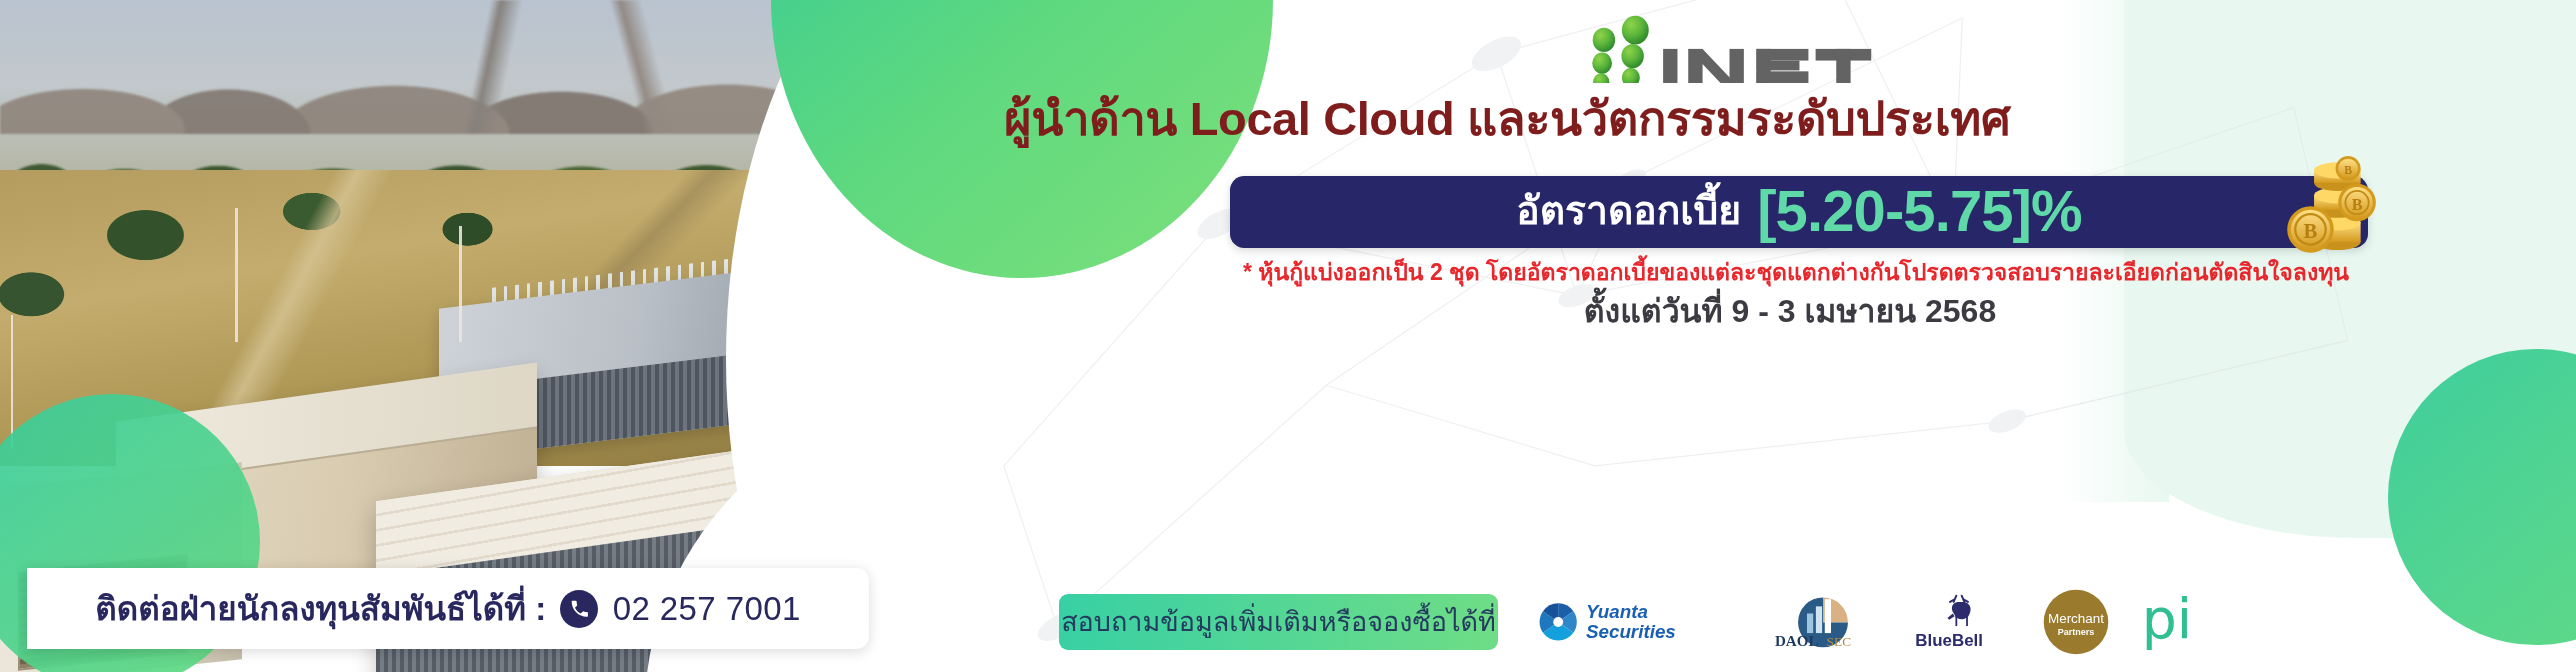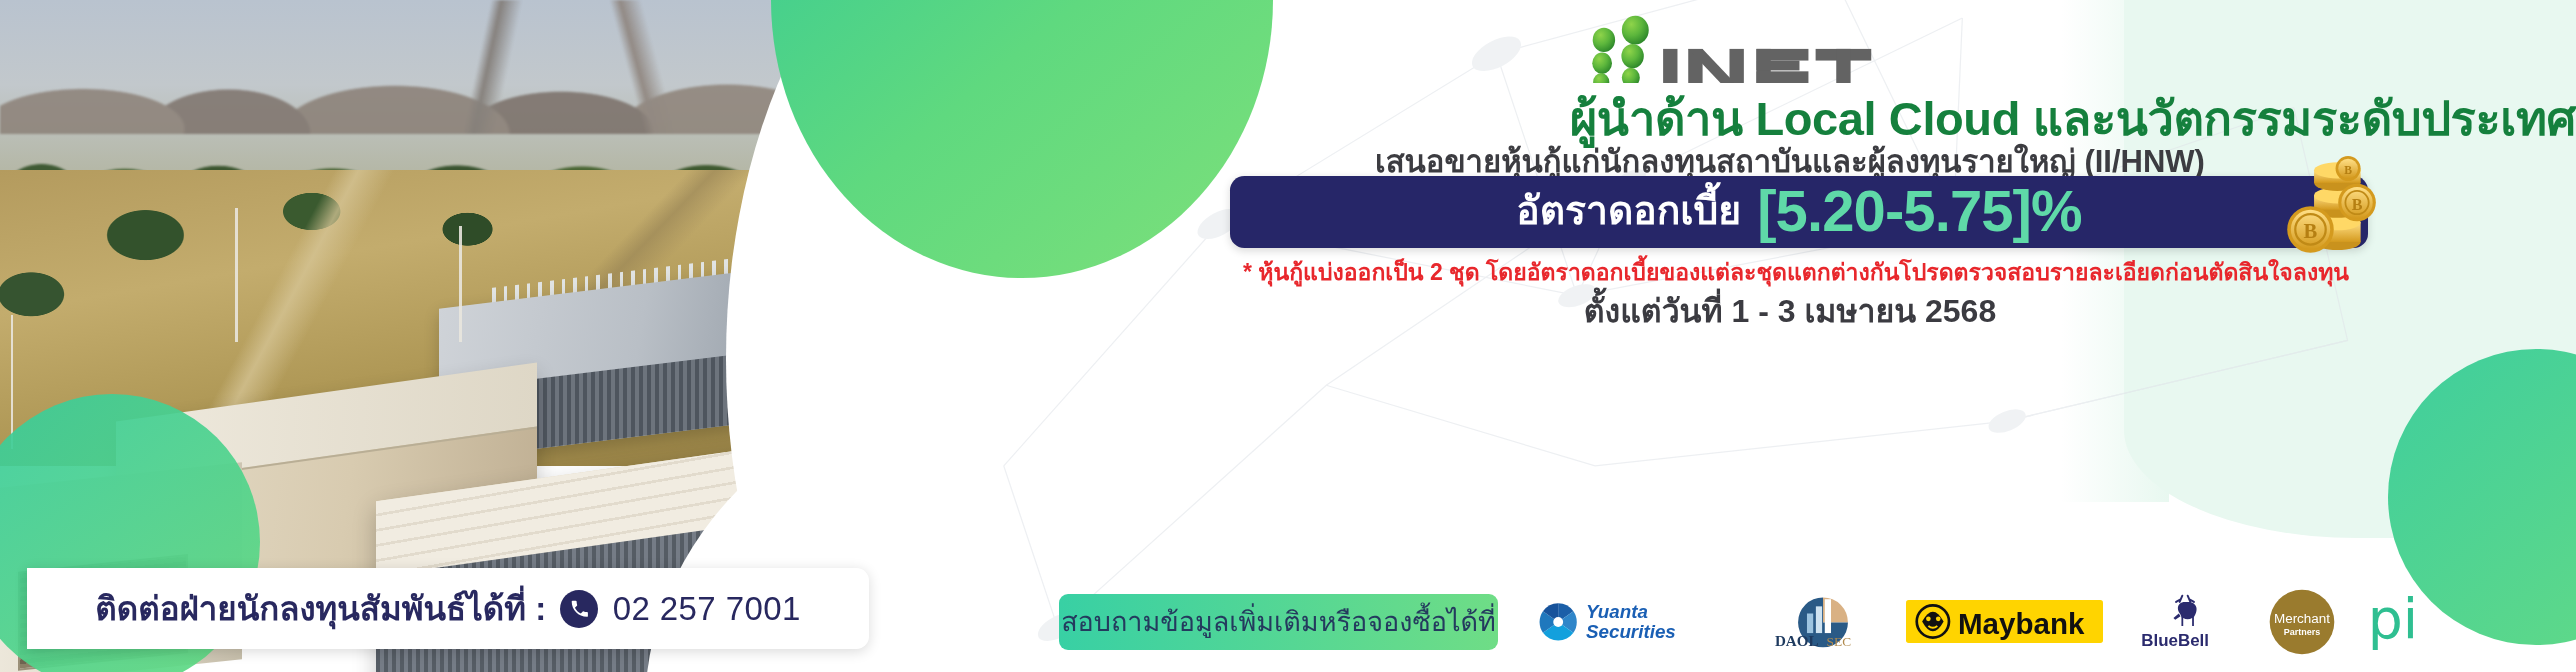--- a/index.html
+++ b/index.html
@@ -176,23 +176,23 @@
   
   .logo {
     position:absolute; left:573px; top:12.5px;
     width:305px; height:70px;
   }
   .logo svg { display:block; }
 
   
   .headline {
     position:absolute; left:0; top:81px; width:1572px;
-    text-align:right;
+    text-align:left;
     font-size:47px; font-weight:700; letter-spacing:-0.4px;
-    color:#15803d;
+    color:#7f1d1d;
     white-space:nowrap;
   }
   .subhead {
     position:absolute; left:0; top:136px; width:1572px;
     text-align:center;
     font-size:31px; font-weight:700;
     color:#3c3c41;
     white-space:nowrap;
   }
 
@@ -382,21 +382,20 @@
           <rect x="200" y="40" width="16" height="38"></rect>
           <rect x="200" y="53" width="48" height="11"></rect>
           <rect x="200" y="65" width="58" height="13"></rect>
           <rect x="266" y="40" width="62" height="13"></rect>
           <rect x="289" y="40" width="16" height="38"></rect>
         </g>
       </svg>
     </div>
 
     <div class="headline">ผู้นำด้าน Local Cloud และนวัตกรรมระดับประเทศ</div>
-    <div class="subhead">เสนอขายหุ้นกู้แก่นักลงทุนสถาบันและผู้ลงทุนรายใหญ่ (II/HNW)</div>
 
     <div class="rate-wrap">
       <div class="rate-box">
         <span class="rate-label">อัตราดอกเบี้ย</span>
         <span class="rate-value">[5.20-5.75]%</span>
       </div>
       <svg class="coins" viewBox="0 0 126 124">
         <defs>
           <linearGradient id="gold" x1="0" y1="0" x2="1" y2="1">
             <stop offset="0%" stop-color="#ffe9a0"></stop>
@@ -433,21 +432,21 @@
         <text x="96" y="60" font-size="18" font-weight="700" fill="#b57f12" text-anchor="middle" font-family="Liberation Serif, serif">B</text>
 
         <circle cx="86" cy="14" r="14" fill="#d49a1e"></circle>
         <circle cx="86" cy="14" r="11" fill="url(#gold2)"></circle>
         <text x="86" y="20" font-size="13" font-weight="700" fill="#b57f12" text-anchor="middle" font-family="Liberation Serif, serif">B</text>
       </svg>
     </div>
 
     <div class="disclaimer">* หุ้นกู้แบ่งออกเป็น 2 ชุด โดยอัตราดอกเบี้ยของแต่ละชุดแตกต่างกันโปรดตรวจสอบรายละเอียดก่อนตัดสินใจลงทุน</div>
 
-    <div class="dateline">ตั้งแต่วันที่ 1 - 3 เมษายน 2568</div>
+    <div class="dateline">ตั้งแต่วันที่ 9 - 3 เมษายน 2568</div>
 
     <div class="bottom-row">
 
       <button class="cta-btn">สอบถามข้อมูลเพิ่มเติมหรือจองซื้อได้ที่</button>
 
       <div class="brokers">
 
         <div class="broker">
           <svg width="206" height="52" viewBox="0 0 230 58">
             <g transform="translate(4,6)">
@@ -471,31 +470,20 @@
               <path d="M32 4 A28 28 0 1 0 60 32 L32 32 Z" fill="#2a5a86"></path>
               <rect x="14" y="22" width="7" height="22" fill="#9dc4e0"></rect>
               <rect x="24" y="14" width="7" height="30" fill="#cfe3f1"></rect>
               <rect x="34" y="6" width="7" height="38" fill="#ffffff"></rect>
             </g>
             <text x="6" y="60" font-size="17" font-weight="700" fill="#1e3a5f" font-family="Liberation Serif, serif">DAOL</text>
             <text x="64" y="60" font-size="15" fill="#b08a4e" font-family="Liberation Serif, serif">SEC</text>
           </svg>
         </div>
 
-        <div class="broker">
-          <svg width="197" height="47" viewBox="0 0 220 52">
-            <rect x="0" y="2" width="220" height="48" rx="3" fill="#ffd400"></rect>
-            <circle cx="30" cy="26" r="18" fill="#ffd400" stroke="#111" stroke-width="3"></circle>
-            <path d="M18 26 q6-11 12-11 t12 11 q-6 11-12 11 t-12-11z" fill="#111"></path>
-            <circle cx="25" cy="23" r="2.6" fill="#ffd400"></circle>
-            <circle cx="36" cy="23" r="2.6" fill="#ffd400"></circle>
-            <path d="M25 31 q5 4 10 0" stroke="#ffd400" stroke-width="2.2" fill="none"></path>
-            <text x="58" y="40" font-size="33" font-weight="700" fill="#111111" font-family="Liberation Sans, sans-serif">Maybank</text>
-          </svg>
-        </div>
 
         <div class="broker">
           <svg width="106" height="57" viewBox="0 0 118 64">
             <g fill="#2b2b6e" transform="translate(38,1)">
               <path d="M18 2 l-3 7 M24 2 l3 7 M16 6 l-5 3 M26 6 l5 3" stroke="#2b2b6e" stroke-width="2.2" fill="none" stroke-linecap="round"></path>
               <path d="M21 9 c-5 0-8 3-8 7 c0 5 4 6 4 11 l0 9 l2 0 l0-9
                        c3 2 7 2 10 0 l0 9 l2 0 l0-10 c2-3 3-6 3-9 c0-5-4-8-9-8 z"></path>
               <path d="M14 22 l-6 5 l2 2 l6-4 z"></path>
             </g>
             <text x="10" y="60" font-size="19" font-weight="700" fill="#2b2b6e" font-family="Liberation Sans, sans-serif">BlueBell</text>

